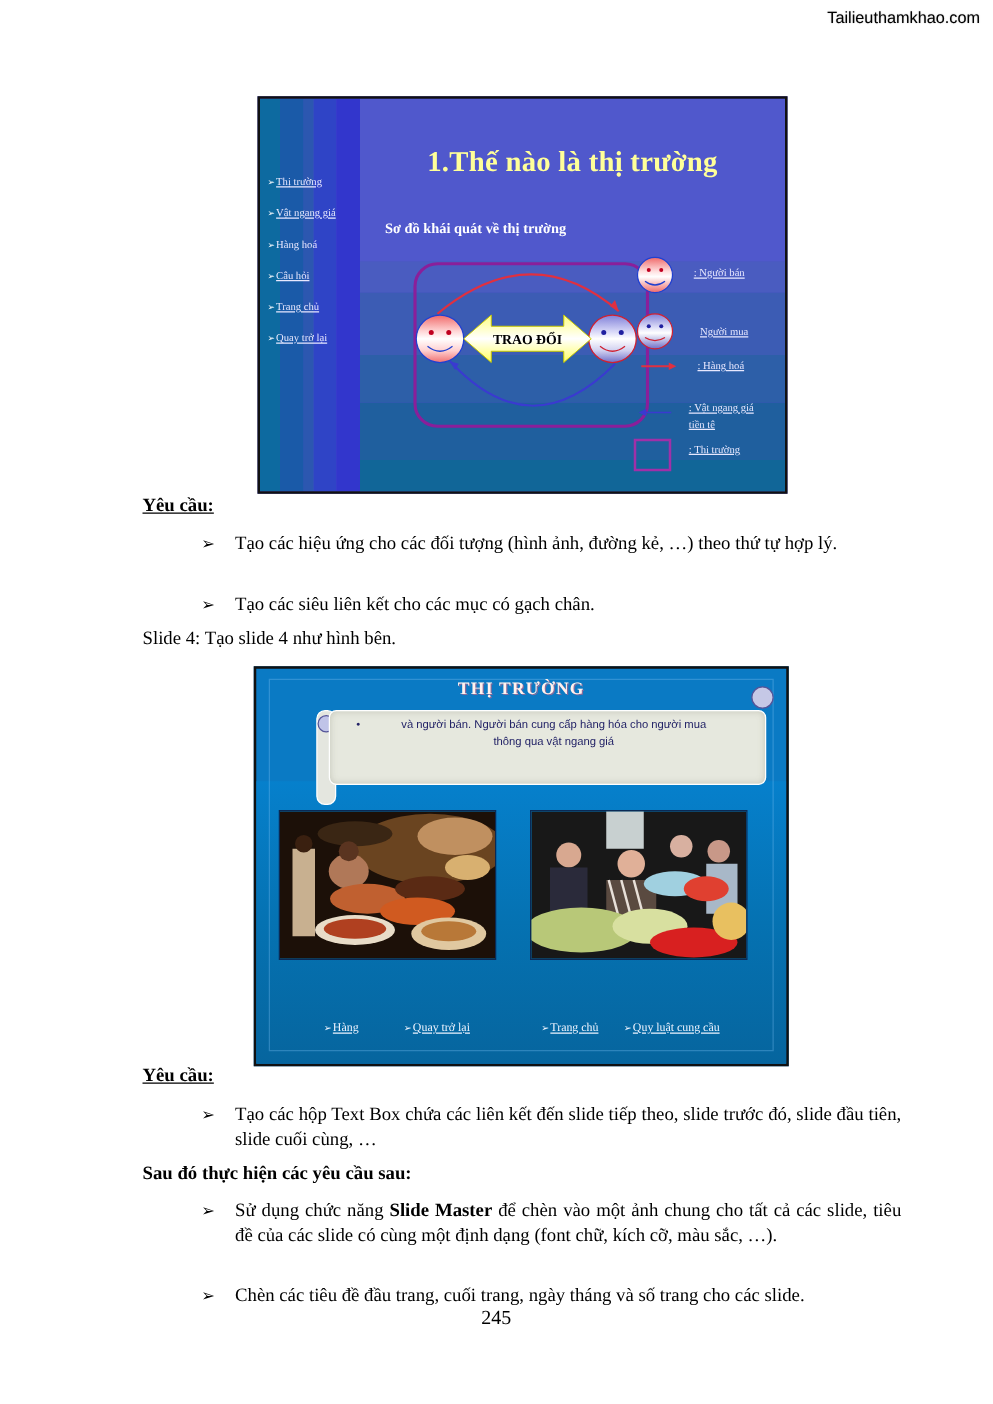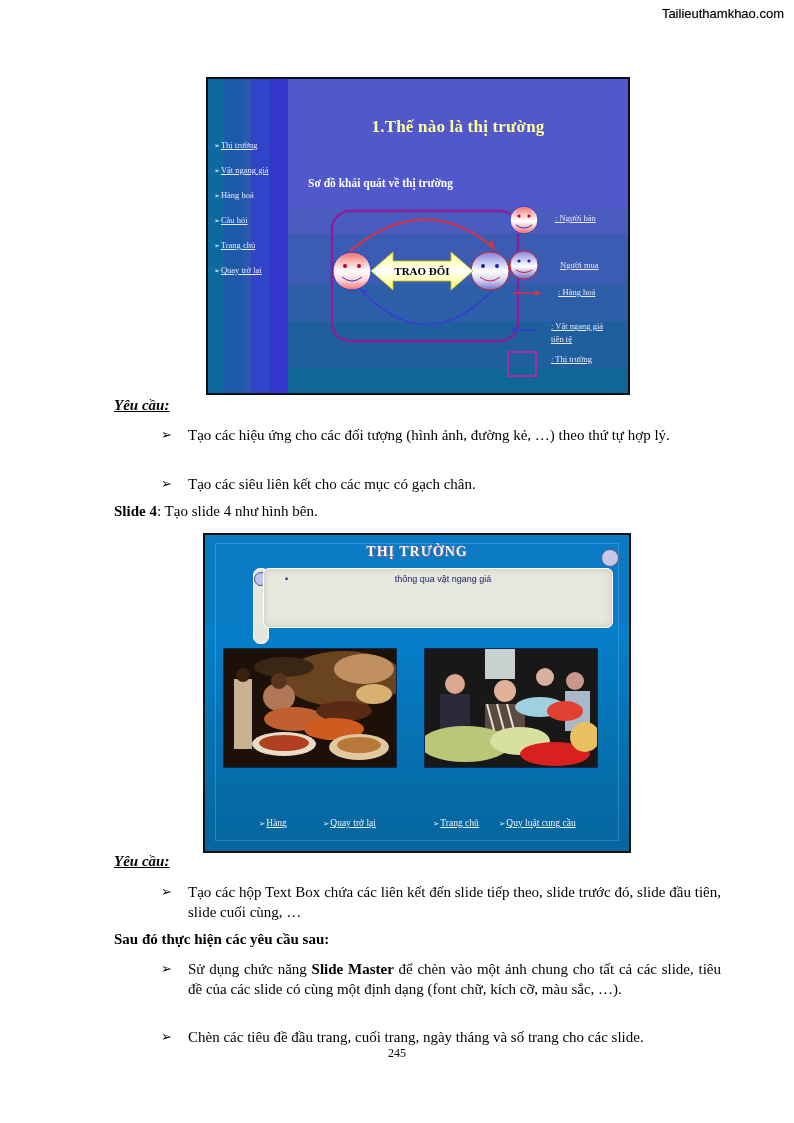--- a/index.html
+++ b/index.html
@@ -25,44 +25,44 @@
     .s3-band { position: absolute; left: 0; right: 0; }
     .s3-nav { position: absolute; left: 6px; top: 58px; width: 80px; }
     .s3-nav .item {
       font-size: 8.5px; color: #e8e8ff; height: 25px; line-height: 16px; white-space: nowrap;
     }
     .s3-nav .item .arrow { color: #ffffff; font-size: 7px; margin-right: 1px; }
     .s3-nav .item .lbl { text-decoration: underline; }
     .s3-nav .item.plain .lbl { text-decoration: none; }
     .s3-title {
       position: absolute; left: 80px; right: 0; top: 38px; text-align: center;
-      font-size: 17px; font-weight: bold; color: #ffff99; letter-spacing: 0.2px;
+      font-size: 23px; font-weight: bold; color: #ffff99; letter-spacing: 0.2px;
     }
     .s3-subtitle {
       position: absolute; left: 100px; top: 98px; font-size: 11.5px; font-weight: bold; color: #ffffff;
     }
     .s3-diagram { position: absolute; left: 102px; top: 130px; width: 190px; height: 135px; padding-left: 20px; }
     .s3-legend { position: absolute; left: 295px; top: 125px; width: 125px; height: 190px; }
     .s3-legend .ltext {
       position: absolute; font-size: 8.5px; color: #e8e8ff; text-decoration: underline; line-height: 13px;
     }
 
     
     .heading-u {
-      position: absolute; left: 114px; font-weight: bold; font-size: 15px; text-decoration: underline; font-style: italic;
+      position: absolute; left: 114px; font-weight: bold; font-size: 15px; text-decoration: underline;
     }
     .bullet {
       position: absolute; left: 161px; width: 560px; font-size: 15px; line-height: 20px;
     }
     .bullet .mk { position: absolute; left: 0; top: 0; font-size: 13px; }
     .bullet .tx { display: block; margin-left: 27px; text-align: justify; }
     .slide-line { position: absolute; left: 114px; font-size: 15px; }
-    .slide-line b { font-weight: bold; }
+    .slide-line b { font-weight: normal; }
     .bold-line { position: absolute; left: 114px; font-size: 15px; font-weight: bold; }
-    .page-num { position: absolute; left: 0; right: 0; top: 1046px; text-align: center; font-size: 12px; }
+    .page-num { position: absolute; left: 0; right: 0; top: 1046px; text-align: center; font-size: 16px; }
 
     
     .slide4 {
       position: absolute; left: 203px; top: 533px; width: 424px; height: 316px;
       border: 2px solid #111; background: #0a7ac4; overflow: hidden;
     }
     .s4-inner-frame {
       position: absolute; left: 10px; top: 8px; right: 10px; bottom: 10px;
       border: 1px solid rgba(120,190,240,0.35);
     }
@@ -247,20 +247,21 @@
   <div class="s4-inner-frame"></div>
   <div class="s4-title">THỊ TRƯỜNG</div>
 
   <div class="scroll-left-roll">
       <div class="cap"></div>
     </div>
   <div class="scroll"></div>
   <div class="scroll-right-cap"></div>
   <div class="scroll-text">
     <span class="b">•</span>
+    <div>và người bán. Người bán cung cấp hàng hóa cho người mua</div>
     <div>thông qua vật ngang giá</div>
   </div>
 
   <div class="photo" style="left:18px;">
     <svg width="172" height="118" viewBox="0 0 172 118">
       <rect width="172" height="118" fill="#1c1008"></rect>
       <ellipse cx="120" cy="30" rx="60" ry="28" fill="#6a4420"></ellipse>
       <ellipse cx="140" cy="20" rx="30" ry="15" fill="#c09060"></ellipse>
       <ellipse cx="60" cy="18" rx="30" ry="10" fill="#3a2614"></ellipse>
       <rect x="10" y="30" width="18" height="70" fill="#c8b090"></rect>

